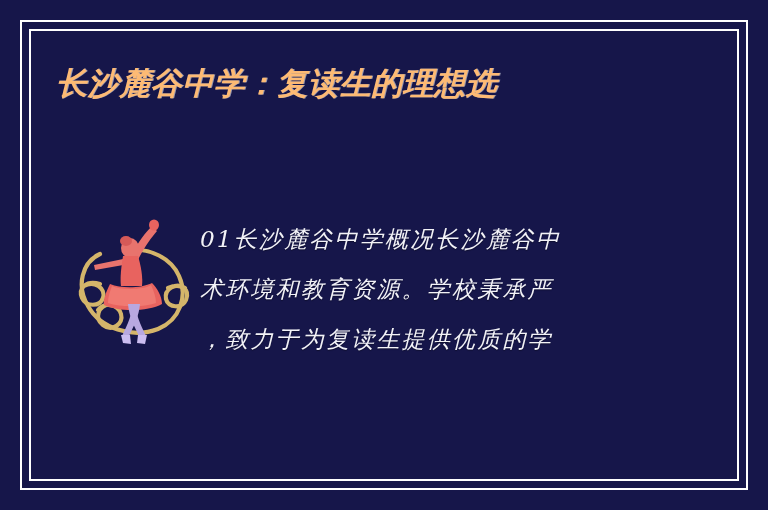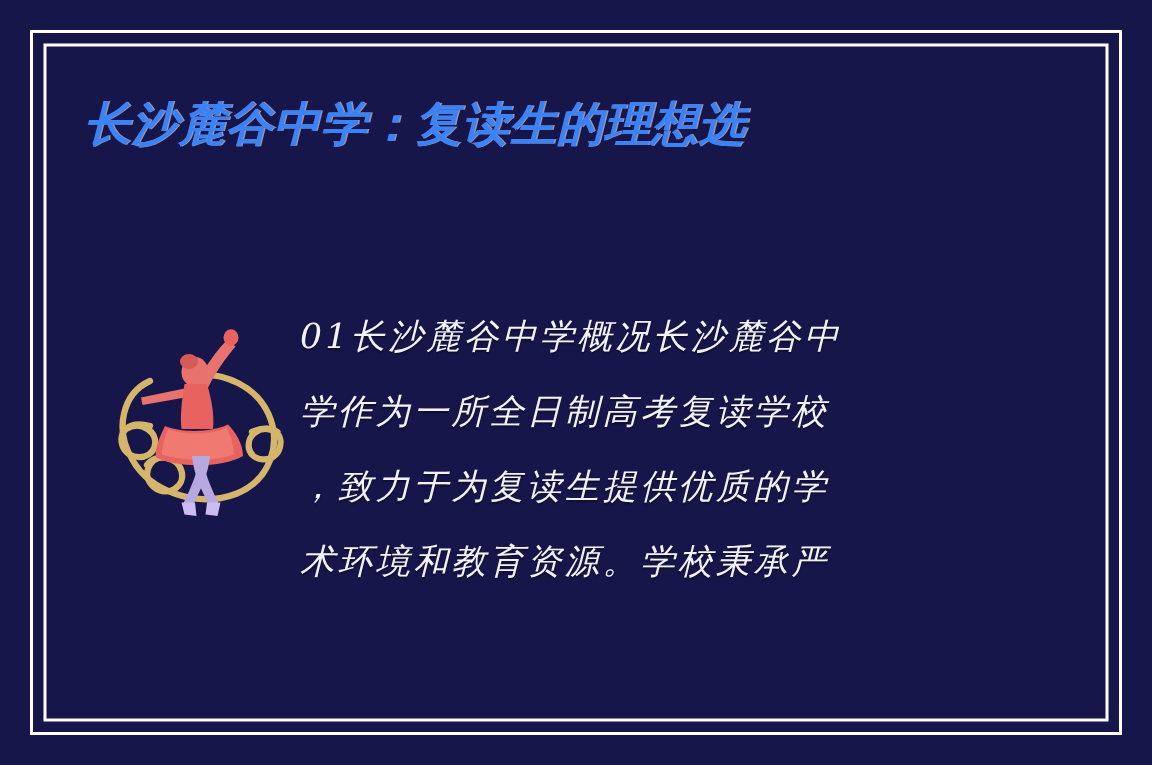--- a/index.html
+++ b/index.html
@@ -41,21 +41,21 @@
   }
 
   
   .title-block {
     position: absolute;
     left: 56px;
     top: 60px;
     width: 600px;
   }
   .title-line {
-    color: #3b82f6;
+    color: #fdba74;
     font-family: "DejaVu Sans", "Liberation Sans", sans-serif;
     font-size: 31px;
     font-weight: bold;
     font-style: italic;
     letter-spacing: 0.5px;
     line-height: 47px;
     white-space: nowrap;
     text-shadow: 1px 0 0 rgba(255,255,255,0.55);
   }
 
@@ -66,21 +66,21 @@
     top: 208px;
     width: 120px;
     height: 142px;
   }
   .illustration svg { display: block; width: 120px; height: 142px; }
 
   
   .body-block {
     position: absolute;
     left: 200px;
-    top: 200px;
+    top: 214px;
     width: 470px;
   }
   .body-line {
     color: #f2f2f7;
     font-family: "DejaVu Serif", "Liberation Serif", serif;
     font-size: 23px;
     font-style: italic;
     line-height: 50px;
     letter-spacing: 2.2px;
     white-space: nowrap;
@@ -132,18 +132,17 @@
         <path d="M68 96 C 67 108, 62 118, 56 130 L50 128 C 56 116, 60 106, 61 96 Z" fill="#b8a8e0"></path>
 
         <path d="M66 127 L75 127 L73 136 L65 135 Z" fill="#cbbdf0"></path>
         <path d="M49 127 L58 127 L59 136 L51 135 Z" fill="#cbbdf0"></path>
       </g>
     </svg>
   </div>
 
   <div class="body-block">
     <div class="body-line">01长沙麓谷中学概况长沙麓谷中</div>
-    <div class="body-line">学作为一所全日制高考复读学校</div>
+    <div class="body-line">术环境和教育资源。学校秉承严</div>
     <div class="body-line">，致力于为复读生提供优质的学</div>
-    <div class="body-line">术环境和教育资源。学校秉承严</div>
   </div>
 
 </div>
 
 </body></html>

